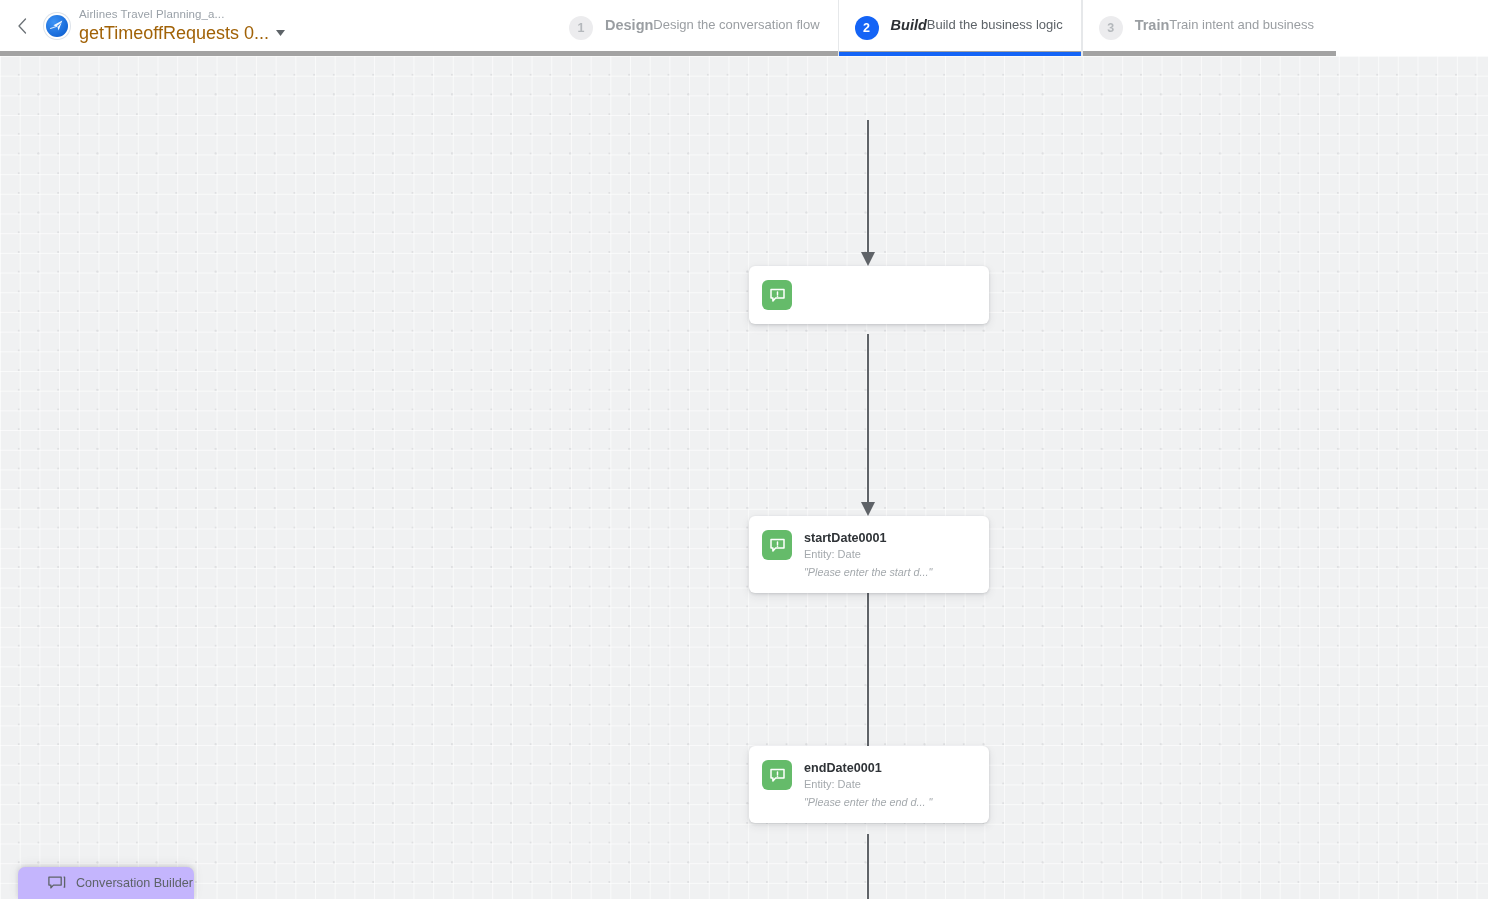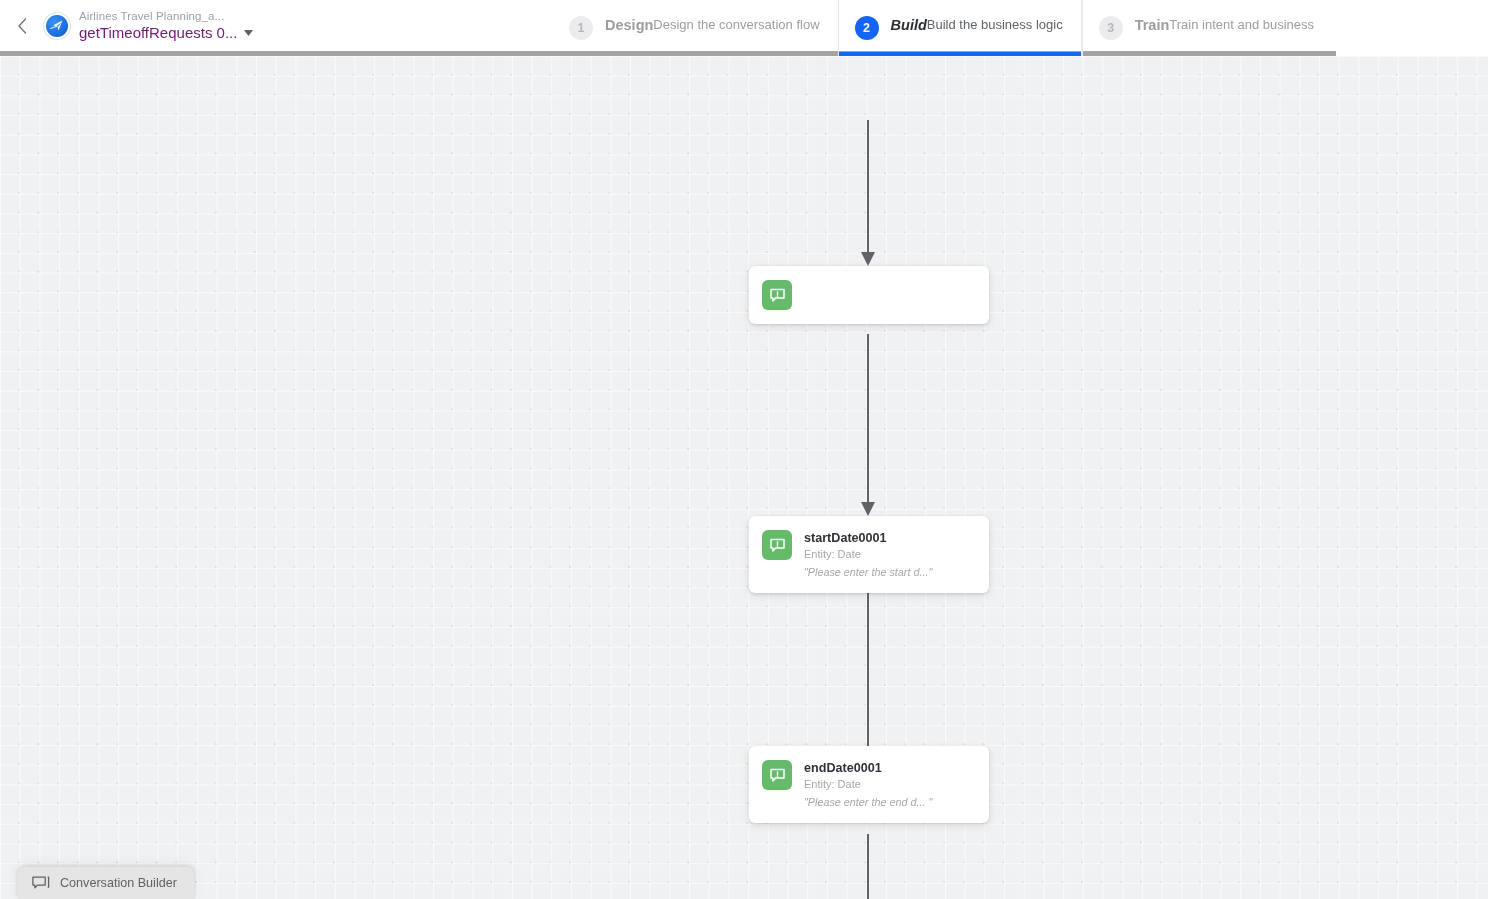--- a/index.html
+++ b/index.html
@@ -66,22 +66,22 @@
     margin-bottom: 3px;
     white-space: nowrap;
   }
   #title-row {
     display: flex;
     align-items: center;
     gap: 7px;
     cursor: pointer;
   }
   #page-title {
-    font-size: 15px;
-    color: #701a75;
+    font-size: 18px;
+    color: #a16207;
     white-space: nowrap;
   }
   #title-caret { display: block; }
 
   
   #steps-nav {
     position: absolute;
     left: 553px;
     top: 0;
     height: 56px;
@@ -228,26 +228,26 @@
     white-space: nowrap;
   }
 
   
   #conversation-builder-panel {
     position: absolute;
     left: 18px;
     bottom: 0;
     width: 176px;
     height: 32px;
-    background: #e5e5e5;
+    background: #c4b5fd;
     border-radius: 7px 7px 0 0;
     box-shadow: 0 -1px 4px rgba(40,45,52,.14), 0 -2px 12px rgba(40,45,52,.07);
     display: flex;
     align-items: center;
-    padding-left: 14px;
+    padding-left: 30px;
     gap: 9px;
     cursor: pointer;
     z-index: 40;
   }
   #cb-label {
     font-size: 12.6px;
     color: #5d6368;
     white-space: nowrap;
   }
 </style>

